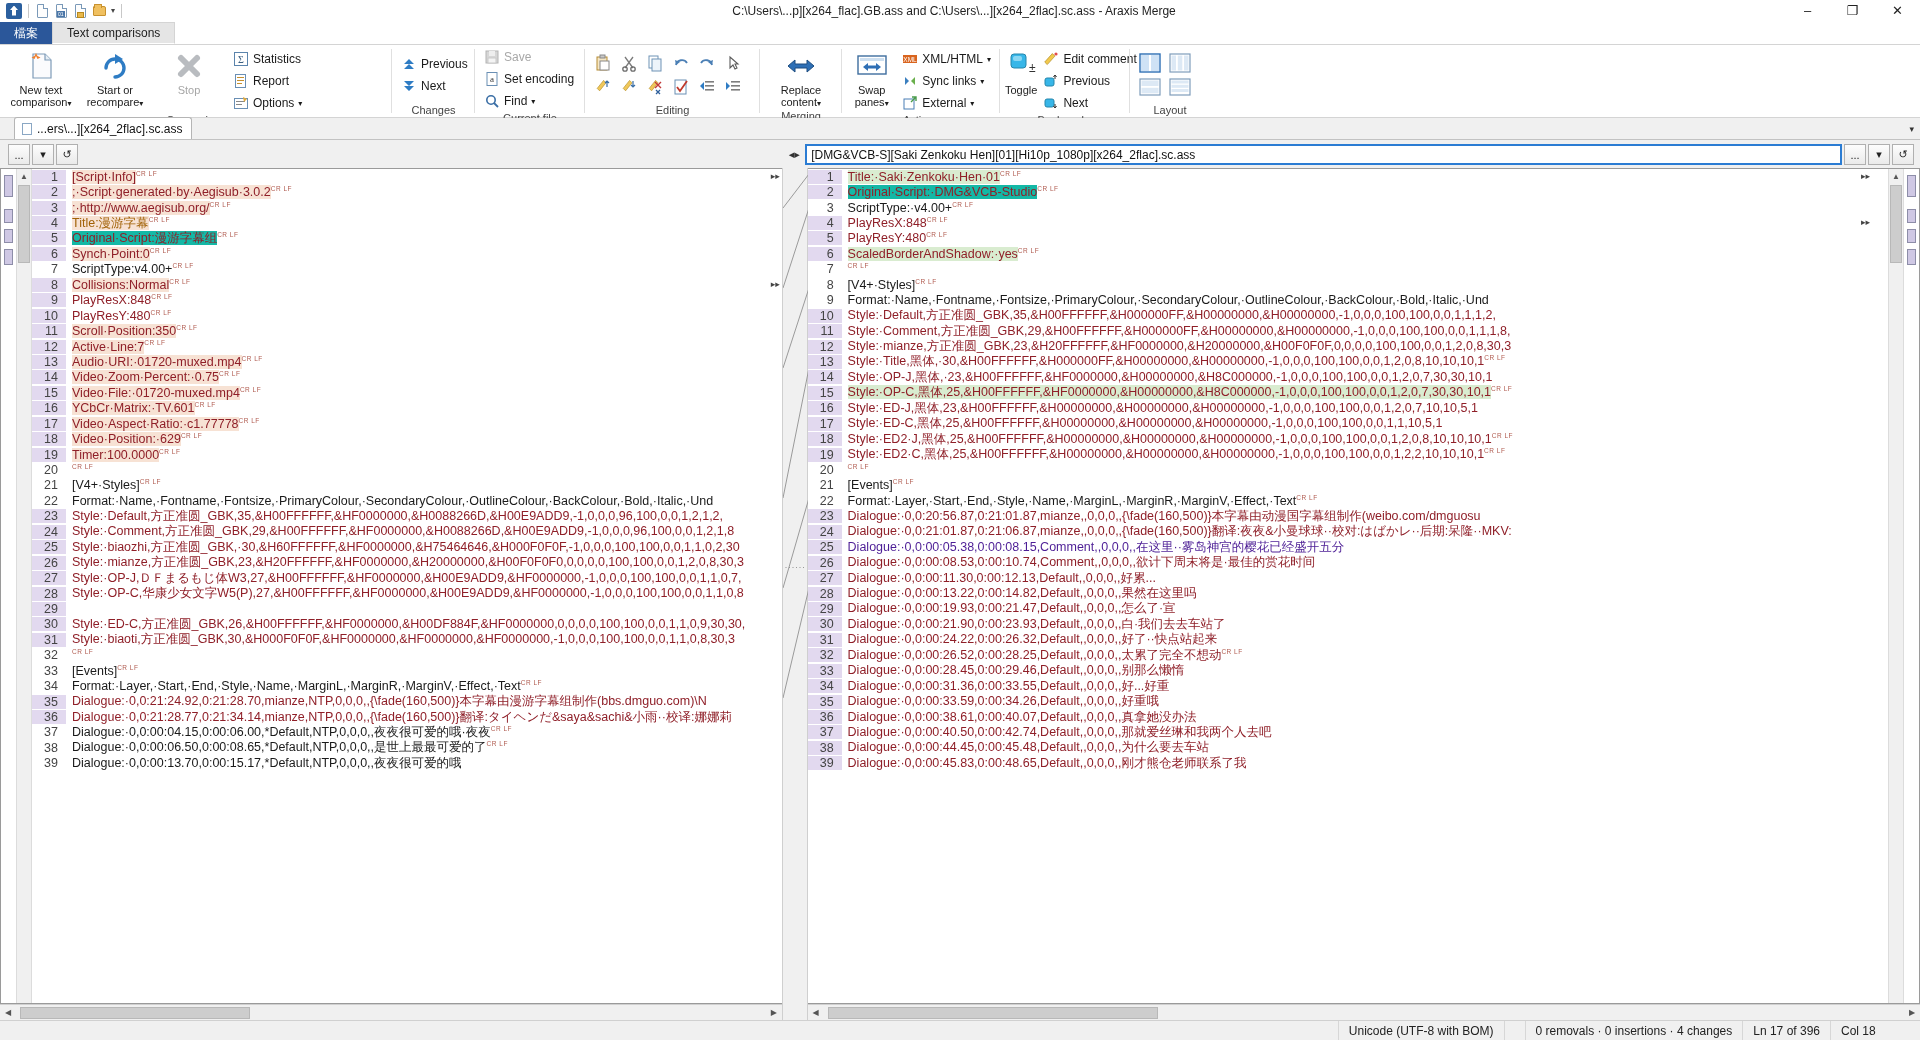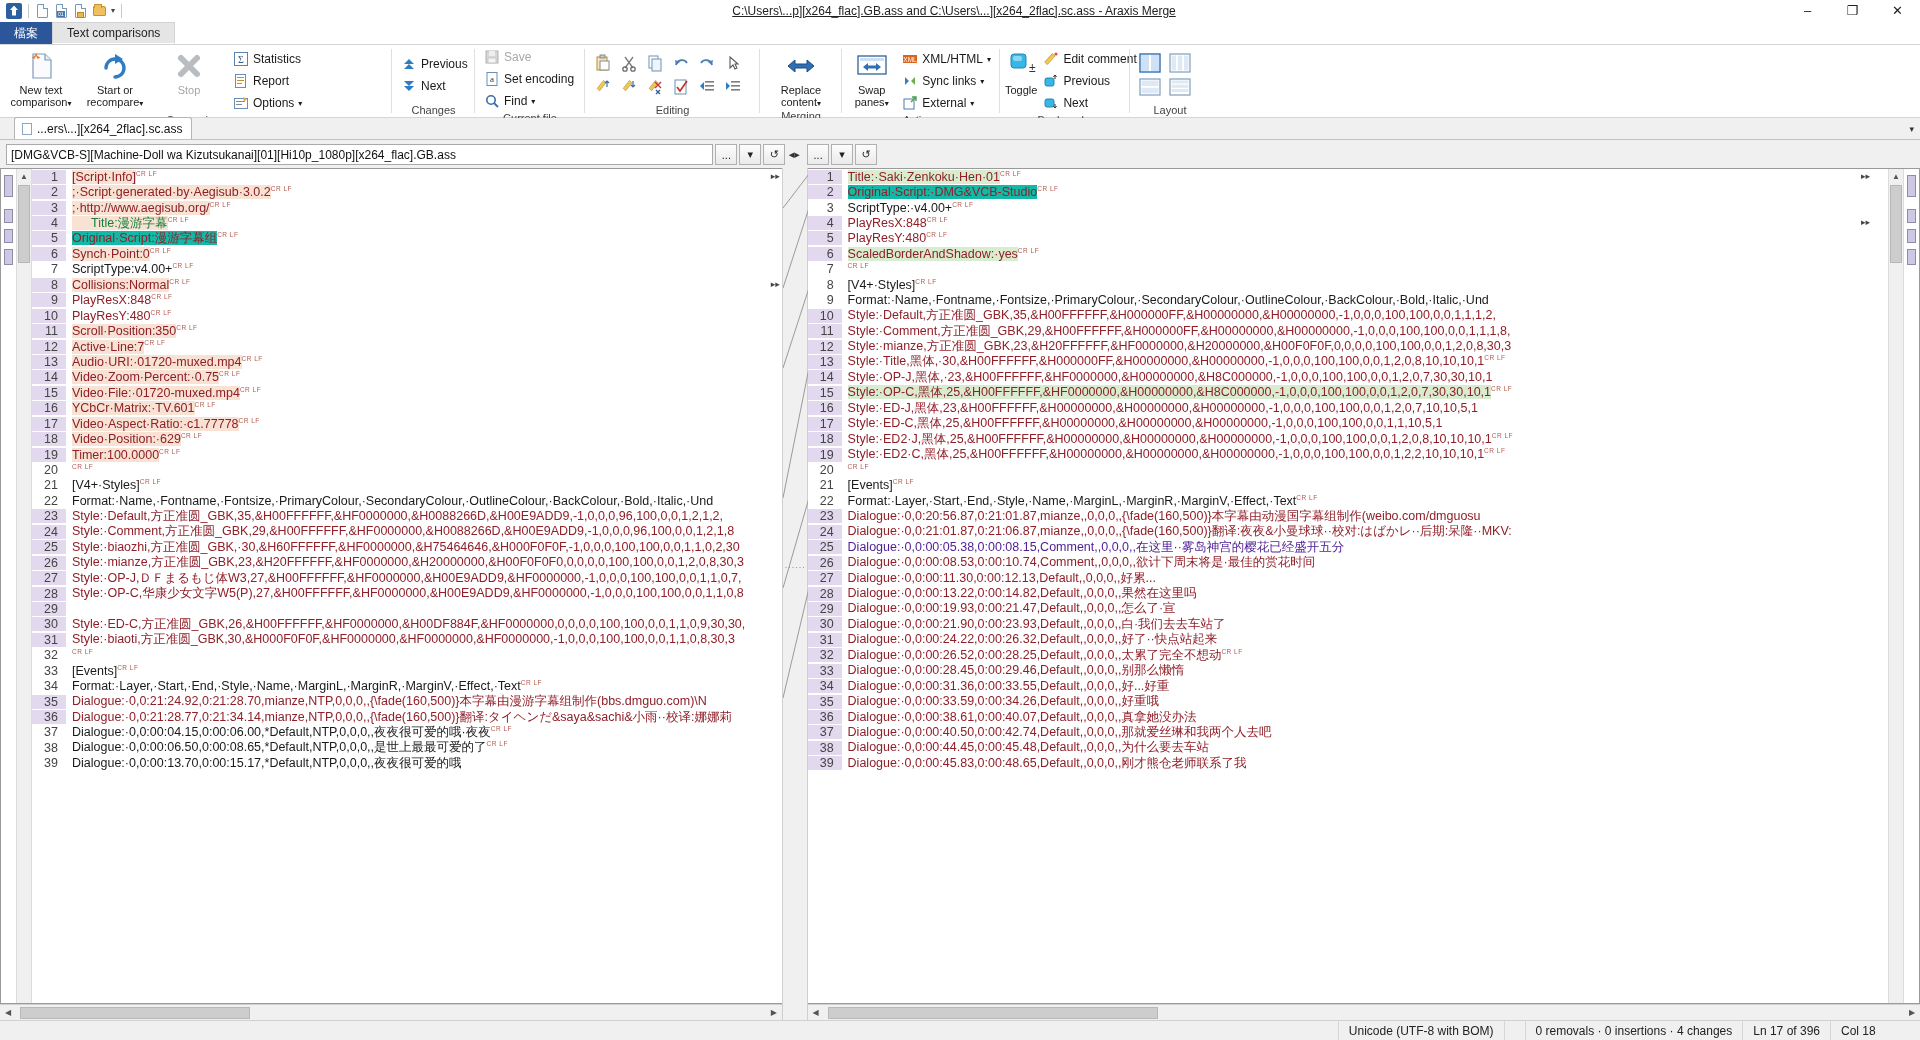--- a/index.html
+++ b/index.html
@@ -35,21 +35,20 @@
     position:absolute; left:1px; top:3px; border-radius:1px 2px 1px 1px;
   }
   .folder-glyph:before{content:"";position:absolute;left:0;top:-3px;width:6px;height:3px;background:#f0c060;border:1px solid #c8912e;border-bottom:none;border-radius:1px 1px 0 0;}
   .app-icon { width:16px;height:16px;background:#2b5f9e;border-radius:2px;position:relative;margin-left:2px; }
   .app-icon:after{content:"";position:absolute;left:4px;top:3px;width:8px;height:10px;background:#ffffff;
     clip-path: polygon(50% 0%, 100% 45%, 75% 45%, 75% 100%, 25% 100%, 25% 45%, 0% 45%);}
   .tiny-caret { font-size: 8px; color:#444; }
   .title-text {
     position:absolute; left:0; right:12px; text-align:center; font-size:12px; color:#222;
     pointer-events:none;
-    text-decoration:underline;
   }
   .wincontrols { margin-left:auto; display:flex; height:22px; }
   .wincontrols div { width:45px; height:22px; display:flex; align-items:center; justify-content:center; font-size:13px; color:#222;}
 
   
   .ribbon-tabs { height: 22px; display:flex; align-items:flex-end; background:#fff; flex:none;}
   .rt { height:22px; padding:0 14px; font-size:12px; display:flex; align-items:center; }
   .rt.file { background:#2b579a; color:#fff; font-weight:400;}
   .rt.active { background:#e5e5e5; color:#222; border:1px solid #d4d4d4; border-bottom:1px solid #fff; position:relative; z-index:2;}
 
@@ -497,27 +496,27 @@
   <div class="filetabs">
     <div class="ftab">
       <span class="doc-sm"></span>
       <span>...ers\...][x264_2flac].sc.ass</span>
     </div>
     <span class="ftabs-caret">▾</span>
   </div>
 
   <div class="pathrow">
     <div class="pathside left">
-      <div class="pathinput">[DMG&amp;VCB-S][Machine-Doll wa Kizutsukanai][01][Hi10p_1080p][x264_flac].GB.ass</div>
       <div class="pbtn">...</div>
       <div class="pbtn">▾</div>
       <div class="pbtn">↺</div>
     </div>
     <div class="swapmid">◂▸</div>
     <div class="pathside right">
+      <div class="pathinput focused">[DMG&amp;VCB-S][Saki Zenkoku Hen][01][Hi10p_1080p][x264_2flac].sc.ass</div>
       <div class="pbtn">...</div>
       <div class="pbtn">▾</div>
       <div class="pbtn">↺</div>
     </div>
   </div>
 
   <div class="panes">
 
     <div class="pane left">
       <div style="flex:1; display:flex; border:1px solid #9a9a9a; border-right:none; overflow:hidden;">
@@ -540,21 +539,21 @@
               <div class="lrow chg">
                 <span class="lnum">2</span>
                 <span class="ltext"><span class="hl" style="color: rgb(143, 31, 40);">;·Script·generated·by·Aegisub·3.0.2</span><sup class="crlf">CR LF</sup></span>
               </div>
               <div class="lrow chg">
                 <span class="lnum">3</span>
                 <span class="ltext"><span class="hl" style="color: rgb(143, 31, 40);">;·http://www.aegisub.org/</span><sup class="crlf">CR LF</sup></span>
               </div>
               <div class="lrow chg">
                 <span class="lnum">4</span>
-                <span class="ltext"><span class="hl" style="color: #15803d; padding-left: 19px;">Title:漫游字幕</span><sup class="crlf">CR LF</sup></span>
+                <span class="ltext"><span class="hl" style="color: #a16207;">Title:漫游字幕</span><sup class="crlf">CR LF</sup></span>
               </div>
               <div class="lrow chg">
                 <span class="lnum">5</span>
                 <span class="ltext"><span class="hl2" style="color: rgb(143, 31, 40);">Original·Script:漫游字幕组</span><sup class="crlf">CR LF</sup></span>
               </div>
               <div class="lrow chg">
                 <span class="lnum">6</span>
                 <span class="ltext"><span class="hl" style="color: rgb(143, 31, 40);">Synch·Point:0</span><sup class="crlf">CR LF</sup></span>
               </div>
               <div class="lrow same">

